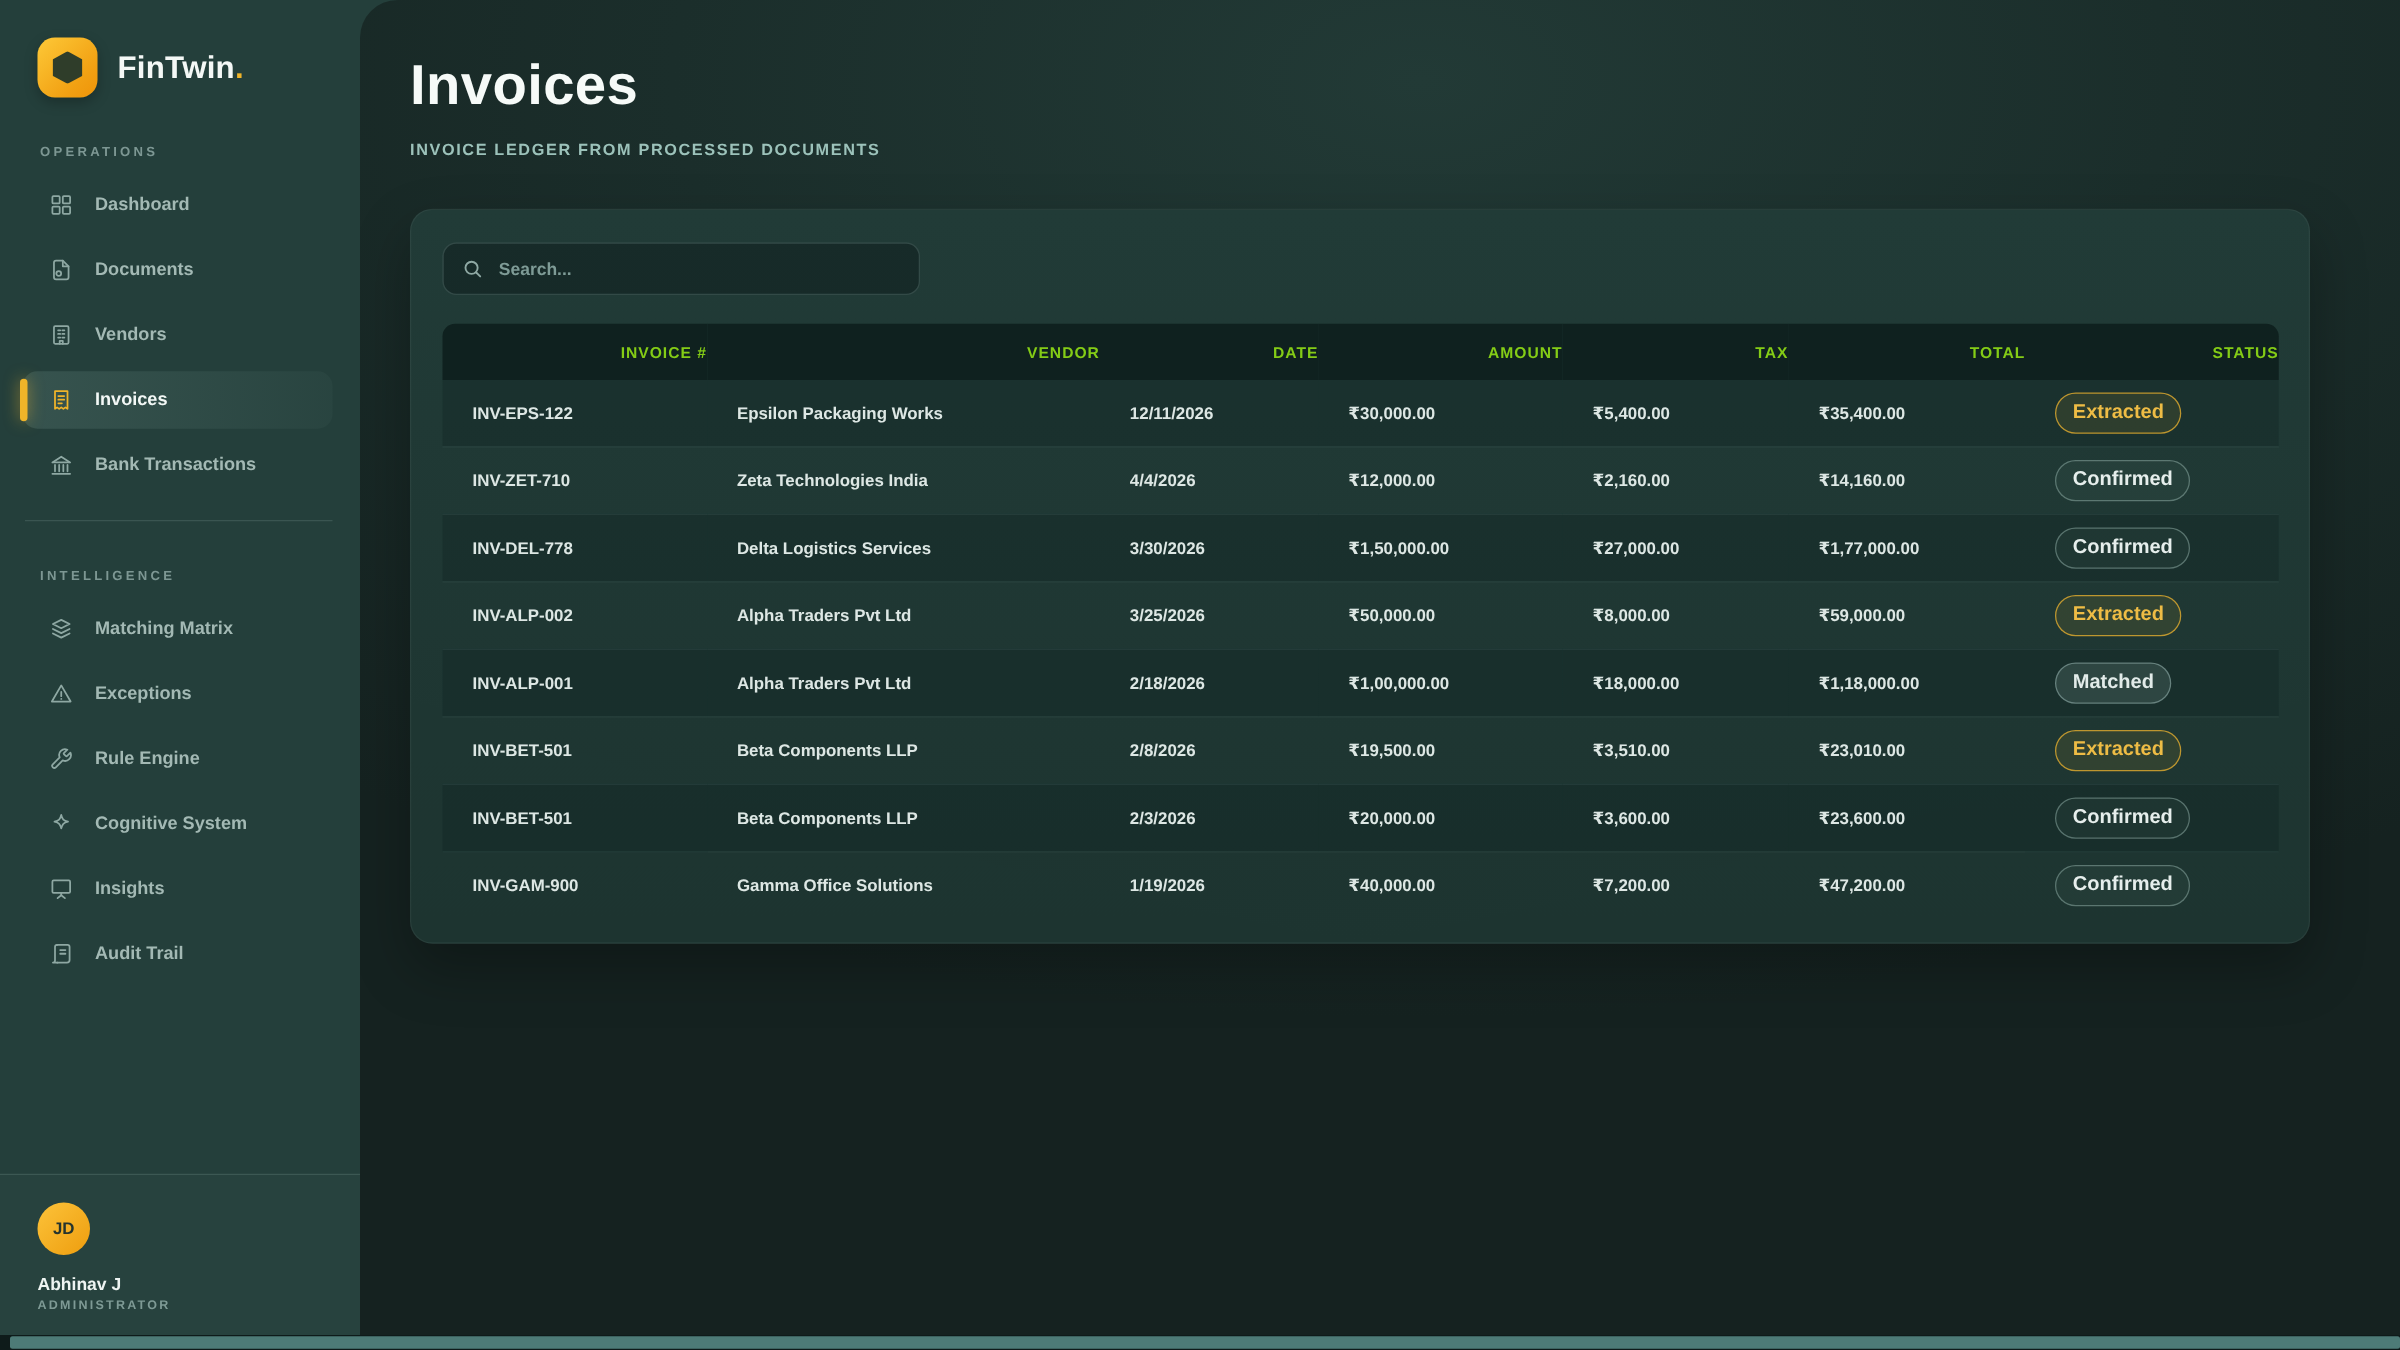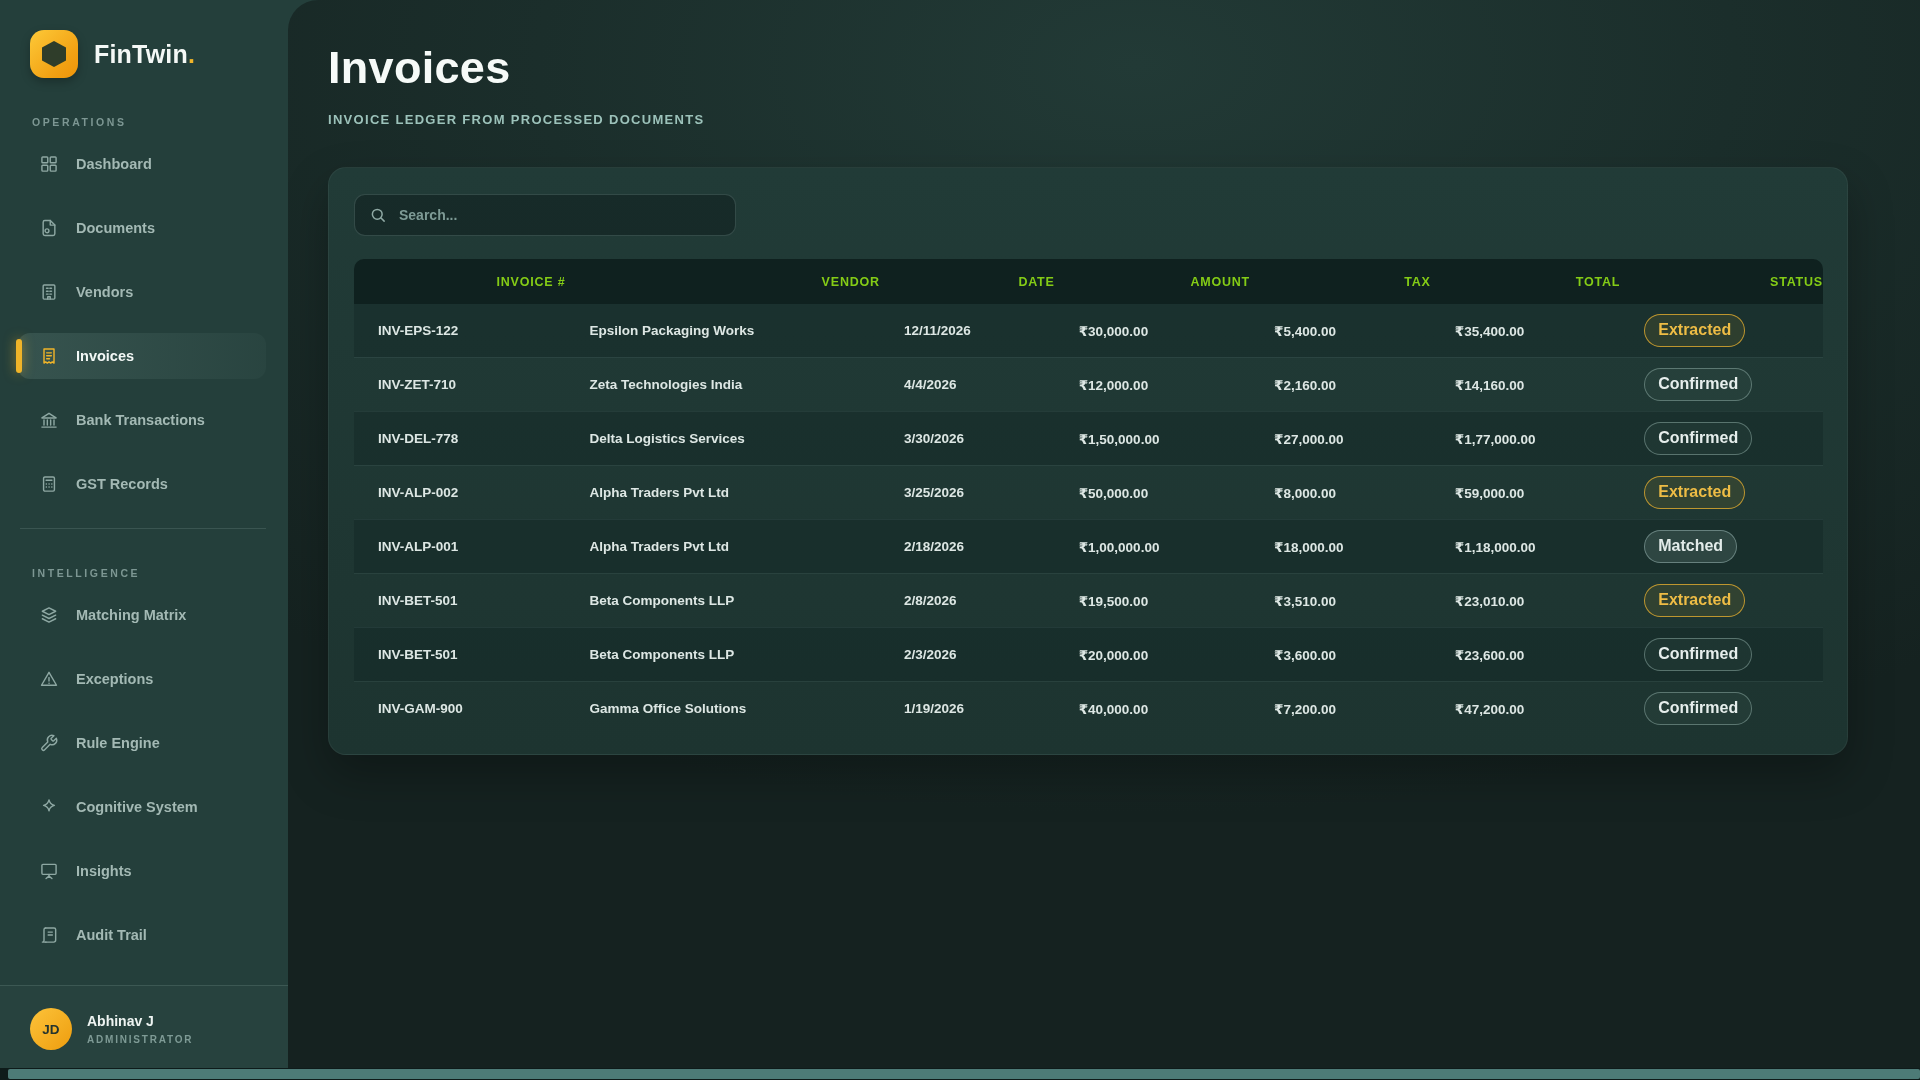--- a/index.html
+++ b/index.html
@@ -29,21 +29,21 @@
     width:24px;height:26px;background:#2f3d2a;
     clip-path:polygon(50% 0%,100% 25%,100% 75%,50% 100%,0% 75%,0% 25%);
   }
   .brand{font-size:25px;font-weight:800;color:#f4f8f6;letter-spacing:.2px;}
   .brand .dot{color:#f0b429;}
 
   .section-label{
     padding:0 0 0 32px;margin-top:38px;margin-bottom:10px;
     font-size:10.5px;font-weight:800;letter-spacing:2.6px;color:#7d9793;
   }
-  .nav{display:flex;flex-direction:column;padding:0 22px 0 18px;gap:12px;}
+  .nav{display:flex;flex-direction:column;padding:0 22px 0 18px;}
   .nav-item{
     position:relative;display:flex;align-items:center;gap:16px;
     height:46px;margin:3px 0;padding:0 14px 0 20px;border-radius:12px;
     color:#a3b9b4;cursor:pointer;
   }
   .nav-item .icn{width:22px;height:22px;display:flex;align-items:center;justify-content:center;color:#8ea8a3;}
   .nav-item .lbl{font-size:14.5px;font-weight:700;}
   .nav-item.active{
     background:linear-gradient(90deg,rgba(190,232,221,.12),rgba(190,232,221,.03));
     color:#f3f8f6;
@@ -53,22 +53,23 @@
     content:"";position:absolute;left:-2px;top:50%;transform:translateY(-50%);
     width:6px;height:34px;border-radius:4px;background:#f0b429;
     box-shadow:0 0 12px rgba(240,180,41,.55);
   }
   .side-divider{height:1px;background:rgba(163,190,184,.18);margin:18px 22px 0 20px;}
 
   .user-footer{
     margin-top:auto;
     border-top:1px solid rgba(163,190,184,.18);
     background:rgba(255,255,255,.015);
-    display:flex;align-items:center;gap:15px;
+    display:flex;align-items:flex-start;gap:15px;
     padding:22px 20px 30px 30px;
+    flex-direction:column;
   }
   .avatar{
     width:42px;height:42px;border-radius:50%;
     background:linear-gradient(135deg,#fcc33a,#ee9d0e);
     color:#24342e;font-size:13.5px;font-weight:800;
     display:flex;align-items:center;justify-content:center;
   }
   .user-name{font-size:14px;font-weight:800;color:#eef4f2;line-height:1.25;}
   .user-role{font-size:10px;font-weight:700;letter-spacing:1.8px;color:#7e9a95;margin-top:3px;}
 
@@ -201,30 +202,20 @@
           <div class="nav-item">
             <span class="icn">
               <svg width="20" height="20" viewBox="0 0 24 24" fill="none" stroke="currentColor" stroke-width="1.7" stroke-linecap="round" stroke-linejoin="round">
                 <path d="M3.5 9.5 12 4l8.5 5.5"></path>
                 <path d="M4.5 9.5h15"></path>
                 <path d="M6 12v6M10 12v6M14 12v6M18 12v6"></path>
                 <path d="M3.5 20.5h17"></path>
               </svg>
             </span>
             <span class="lbl">Bank Transactions</span>
-          </div>
-          <div class="nav-item">
-            <span class="icn">
-              <svg width="20" height="20" viewBox="0 0 24 24" fill="none" stroke="currentColor" stroke-width="1.7" stroke-linecap="round" stroke-linejoin="round">
-                <rect x="5.5" y="3.5" width="13" height="17" rx="1.6"></rect>
-                <path d="M8.5 7.5h7"></path>
-                <path d="M8.7 12h.2M12 12h.2M15.3 12h.2M8.7 15.5h.2M12 15.5h.2M15.3 15.5h.2"></path>
-              </svg>
-            </span>
-            <span class="lbl">GST Records</span>
           </div>
         </div>
         <div class="side-divider"></div>
         <div class="section-label">INTELLIGENCE</div>
         <div class="nav">
           <div class="nav-item">
             <span class="icn">
               <svg width="20" height="20" viewBox="0 0 24 24" fill="none" stroke="currentColor" stroke-width="1.7" stroke-linecap="round" stroke-linejoin="round">
                 <path d="M12 3.5 20 7.5 12 11.5 4 7.5z"></path>
                 <path d="M4 12.2 12 16.2 20 12.2"></path>

